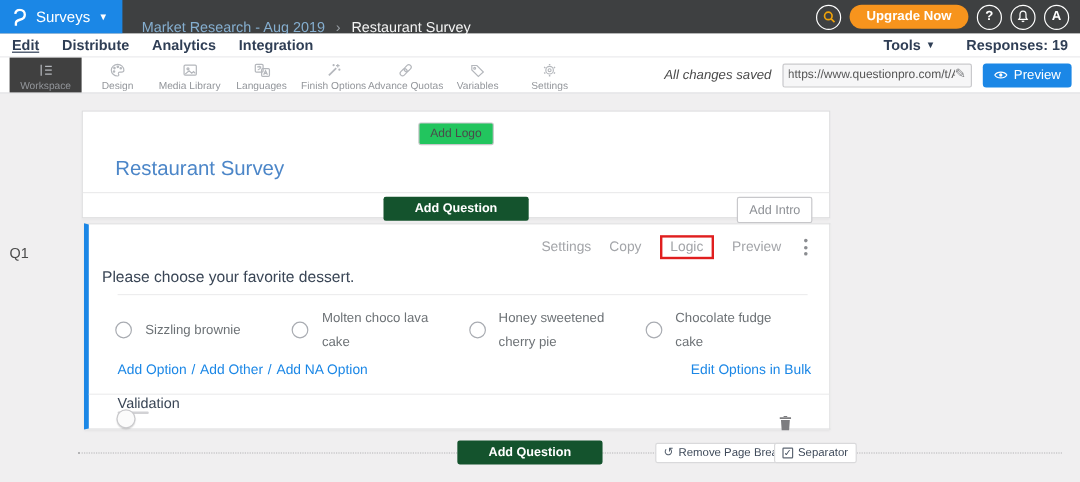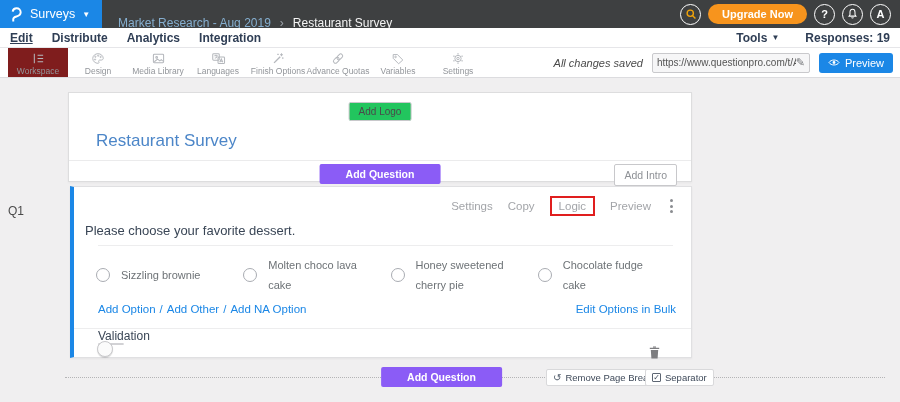--- a/index.html
+++ b/index.html
@@ -24,37 +24,37 @@
   .menu-item { font-size:12px; font-weight:bold; color:#2f3e55; margin-right:19px; cursor:pointer; }
   .menu-item.active { text-decoration:underline; }
   .menubar-right { margin-left:auto; display:flex; align-items:center; }
   .tools { font-size:12px; font-weight:bold; color:#2f3e55; margin-right:26px; cursor:pointer; display:flex; align-items:center; gap:4px; }
   .tools .caret { font-size:8px; }
   .responses { font-size:12px; font-weight:bold; color:#2f3e55;text-align:right; }
 
   
   .toolbar { position:absolute; top:48px; left:0; width:900px; height:30px; background:#fff; border-bottom:1px solid #dcdcdf; display:flex; align-items:stretch; padding-left:8px; }
   .tool-item { width:60px; display:flex; flex-direction:column; align-items:center; justify-content:center; cursor:pointer; padding-top:2px; }
-  .tool-item.active { background:#7f1d1d; }
+  .tool-item.active { background:#404040; }
   .tool-icon { height:14px; display:flex; align-items:center; }
   .tool-icon svg { stroke:#b4b7bc; fill:none; stroke-width:1.1; }
   .tool-label { font-size:8.5px; color:#93969b; margin-top:1px; white-space:nowrap; }
   .toolbar-right { margin-left:auto; display:flex; align-items:center; gap:9px; padding-right:7px; }
   .saved-status { font-size:11px; font-style:italic; color:#4a4a4a; white-space:nowrap; }
   .url-box { display:flex; align-items:center; width:158px; height:20px; border:1px solid #c9c9cc; background:#f6f6f7; border-radius:2px; padding:0 4px; }
   .url-input { flex:1; min-width:0; border:none; background:transparent; font-size:10px; color:#555; font-family:"Liberation Sans",sans-serif; outline:none; }
   .pencil { font-size:11px; color:#77797c; cursor:pointer; line-height:1; }
   .preview-btn { display:flex; align-items:center; gap:5px; background:#1b87e6; color:#fff; border:none; border-radius:3px; font-size:11px; padding:4px 9px; cursor:pointer; }
 
   
   .survey-card { position:absolute; left:68px; top:92px; width:624px; height:90px; background:#fff; border:1px solid #ddddde; box-shadow:0 1px 2px rgba(0,0,0,.04); }
   .add-logo-btn { position:absolute; top:9px; left:50%; transform:translateX(-50%); background:#22c55e; border:1px solid #c8c8cb; border-radius:2px; font-size:10px; color:#4a4a4a; padding:3px 9px; cursor:pointer; }
   .survey-title { position:absolute; left:27px; top:38px; font-size:17px; color:#4c86c8; cursor:text; }
   .card-divider { position:absolute; left:0; right:0; top:67px; border-top:1px solid #ebebec; }
-  .btn-blue-sm { background:#8b5cf6; color:#fff; border:none; border-radius:2px; font-size:10.5px; font-weight:bold; padding:4px 26px; cursor:pointer; }
+  .btn-blue-sm { background:#14532d; color:#fff; border:none; border-radius:2px; font-size:10.5px; font-weight:bold; padding:4px 26px; cursor:pointer; }
   .card-addq { position:absolute; top:71px; left:50%; transform:translateX(-50%); }
   .add-intro-btn { position:absolute; top:71px; right:14px; background:#fff; border:1px solid #c8c8cb; border-radius:2px; font-size:10.5px; color:#8e9196; padding:4px 9px; cursor:pointer; }
 
   
   .q-label { position:absolute; left:8px; top:204px; font-size:12px; color:#4a4a4a; }
   .q-block { position:absolute; left:70px; top:186px; width:622px; height:172px; background:#fff; border:1px solid #e0e0e2; border-left:4px solid #1b87e6; box-shadow:0 1px 2px rgba(0,0,0,.05); }
   .q-actions { position:absolute; top:9px; right:14px; display:flex; align-items:center; gap:15px; }
   .q-action { font-size:11.5px; color:#a3a5a9; cursor:pointer; }
   .q-action-hl { border:2px solid #e01e1e; padding:2px 7px; }
   .kebab { display:flex; flex-direction:column; gap:2.5px; cursor:pointer; padding:2px 4px; }

